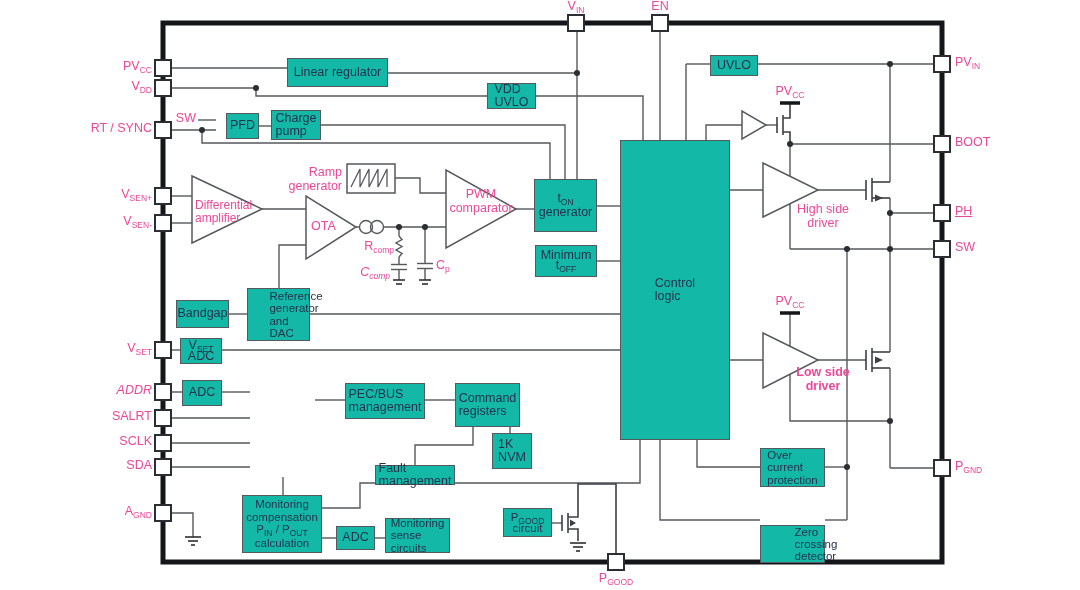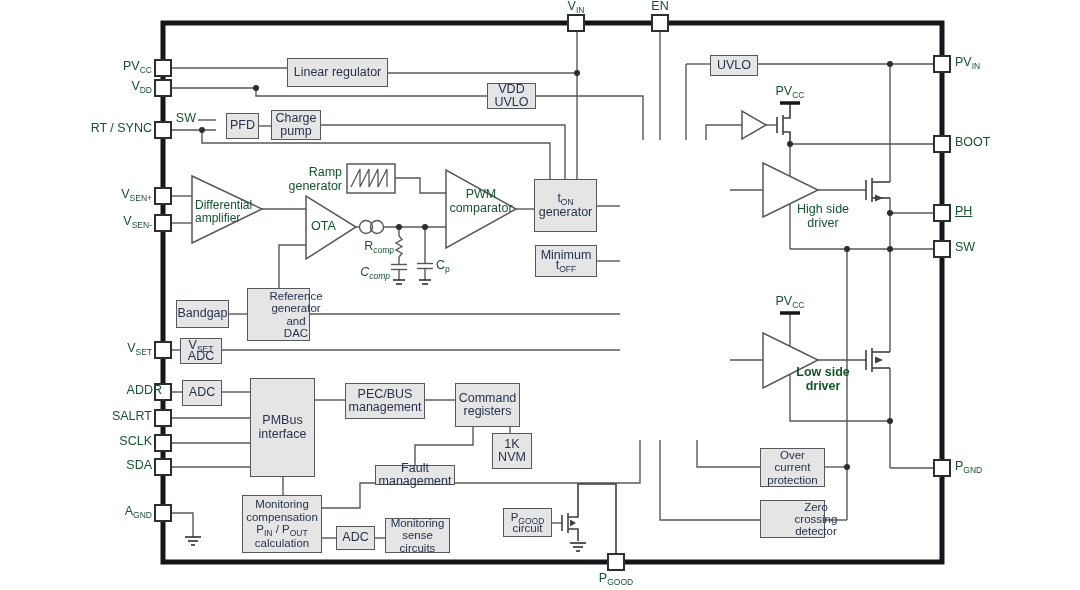--- a/index.html
+++ b/index.html
@@ -1,25 +1,25 @@
 <!DOCTYPE html>
 <html><head>
 <meta charset="utf-8">
 <style>
   html,body{margin:0;padding:0;background:#ffffff;}
   #stage{position:relative;width:1080px;height:590px;background:#ffffff;overflow:hidden;
          font-family:"Liberation Sans",sans-serif;color:#26334d;}
   #wires{position:absolute;left:0;top:0;}
-  .lbl{position:absolute;font:12.5px/1.1 "Liberation Sans",sans-serif;color:#14532d;white-space:pre-line;}
+  .lbl{position:absolute;font:12.5px/1.1 "Liberation Sans",sans-serif;color:#ec4899;white-space:pre-line;}
   .r{text-align:right;}
   .c{text-align:center;}
   .sub{font-size:8.5px;vertical-align:-2.5px;}
-  .box{position:absolute;border:1.6px solid #55585c;background:#e5e5e5;box-sizing:border-box;
+  .box{position:absolute;border:1.6px solid #55585c;background:#14b8a6;box-sizing:border-box;
        display:flex;flex-direction:column;align-items:center;justify-content:center;
-       text-align:center;font:12.5px/1.06 "Liberation Sans",sans-serif;color:#26334d;
+       text-align:left;font:12.5px/1.06 "Liberation Sans",sans-serif;color:#26334d;
        white-space:pre-line;padding:1px 1px;}
   .small{font-size:11.5px;line-height:1.07;}
 </style>
 </head>
 <body>
 
 <div id="stage">
 
 <svg id="wires" width="1080" height="590" viewBox="0 0 1080 590">
 
@@ -226,33 +226,33 @@
 <div class="box" style="left:487px;top:83px;width:49px;height:26px;">VDD
 UVLO</div>
 <div class="box" style="left:534px;top:179px;width:63px;height:53px;">
   <div><span>t</span><span class="sub">ON</span></div>
   <div>generator</div>
 </div>
 <div class="box" style="left:535px;top:245px;width:62px;height:32px;">
   <div>Minimum</div>
   <div style="margin-top:-3px;"><span>t</span><span class="sub">OFF</span></div>
 </div>
+<div class="box" style="left:620px;top:140px;width:110px;height:300px;">Control
+logic</div>
 <div class="box" style="left:710px;top:55px;width:48px;height:21px;">UVLO</div>
 <div class="box" style="left:176px;top:300px;width:53px;height:28px;">Bandgap</div>
 <div class="box small" style="left:247px;top:288px;width:63px;height:53px;padding-left:36px;">Reference
 generator
 and
 DAC</div>
 <div class="box" style="left:180px;top:338px;width:42px;height:26px;">
   <div style="margin-bottom:-3px;"><span>V</span><span class="sub">SET</span></div>
   <div>ADC</div>
 </div>
 <div class="box" style="left:182px;top:380px;width:40px;height:26px;">ADC</div>
-<div class="box" style="left:250px;top:378px;width:65px;height:99px;">PMBus
-interface</div>
 <div class="box" style="left:345px;top:383px;width:80px;height:36px;">PEC/BUS
 management</div>
 <div class="box" style="left:455px;top:383px;width:65px;height:44px;">Command
 registers</div>
 <div class="box" style="left:492px;top:433px;width:40px;height:36px;">1K
 NVM</div>
 <div class="box" style="left:375px;top:465px;width:80px;height:20px;">Fault
 management</div>
 <div class="box small" style="left:242px;top:495px;width:80px;height:58px;">
   <div>Monitoring</div>
@@ -264,21 +264,21 @@
 <div class="box small" style="left:385px;top:518px;width:65px;height:35px;">Monitoring
 sense
 circuits</div>
 <div class="box small" style="left:503px;top:508px;width:49px;height:29px;">
   <div style="margin-bottom:-3px;"><span>P</span><span class="sub">GOOD</span></div>
   <div>circuit</div>
 </div>
 <div class="box small" style="left:760px;top:448px;width:65px;height:39px;">Over
 current
 protection</div>
-<div class="box small" style="left:760px;top:500px;width:65px;height:38px;padding-left:48px;">Zero
+<div class="box small" style="left:760px;top:525px;width:65px;height:38px;padding-left:48px;">Zero
 crossing
 detector</div>
 
 <div class="lbl r" style="left:268px;top:166px;width:74px;">Ramp
 generator</div>
 <div class="lbl" style="left:195px;top:199px;width:80px;font-size:12px;">Differential
 amplifier</div>
 <div class="lbl" style="left:311px;top:220px;">OTA</div>
 <div class="lbl c" style="left:443px;top:188px;width:76px;">PWM
 comparator</div>
@@ -294,21 +294,21 @@
 <div class="lbl" style="left:436px;top:259px;"><span>C</span><span class="sub">p</span></div>
 
 <div class="lbl c" style="left:546px;top:0px;width:60px;"><span>V</span><span class="sub">IN</span></div>
 <div class="lbl c" style="left:630px;top:0px;width:60px;"><span>EN</span><span class="sub"></span></div>
 <div class="lbl r" style="left:60px;top:60px;width:92px;"><span>PV</span><span class="sub">CC</span></div>
 <div class="lbl r" style="left:60px;top:80px;width:92px;"><span>V</span><span class="sub">DD</span></div>
 <div class="lbl r" style="left:60px;top:122px;width:92px;"><span>RT / SYNC</span></div>
 <div class="lbl r" style="left:60px;top:188px;width:92px;"><span>V</span><span class="sub">SEN+</span></div>
 <div class="lbl r" style="left:60px;top:215px;width:92px;"><span>V</span><span class="sub">SEN-</span></div>
 <div class="lbl r" style="left:60px;top:342px;width:92px;"><span>V</span><span class="sub">SET</span></div>
-<div class="lbl r" style="left:70px;top:384px;width:92px;"><span>ADDR</span></div>
+<div class="lbl r" style="left:60px;top:384px;width:92px;font-style:italic;"><span>ADDR</span></div>
 <div class="lbl r" style="left:60px;top:410px;width:92px;"><span>SALRT</span></div>
 <div class="lbl r" style="left:60px;top:435px;width:92px;"><span>SCLK</span></div>
 <div class="lbl r" style="left:60px;top:459px;width:92px;"><span>SDA</span></div>
 <div class="lbl r" style="left:60px;top:505px;width:92px;"><span>A</span><span class="sub">GND</span></div>
 <div class="lbl" style="left:955px;top:56px;"><span>PV</span><span class="sub">IN</span></div>
 <div class="lbl" style="left:955px;top:136px;"><span>BOOT</span></div>
 <div class="lbl" style="left:955px;top:205px;text-decoration:underline;"><span>PH</span></div>
 <div class="lbl" style="left:955px;top:241px;"><span>SW</span></div>
 <div class="lbl" style="left:955px;top:460px;"><span>P</span><span class="sub">GND</span></div>
 <div class="lbl c" style="left:586px;top:572px;width:60px;"><span>P</span><span class="sub">GOOD</span></div>

